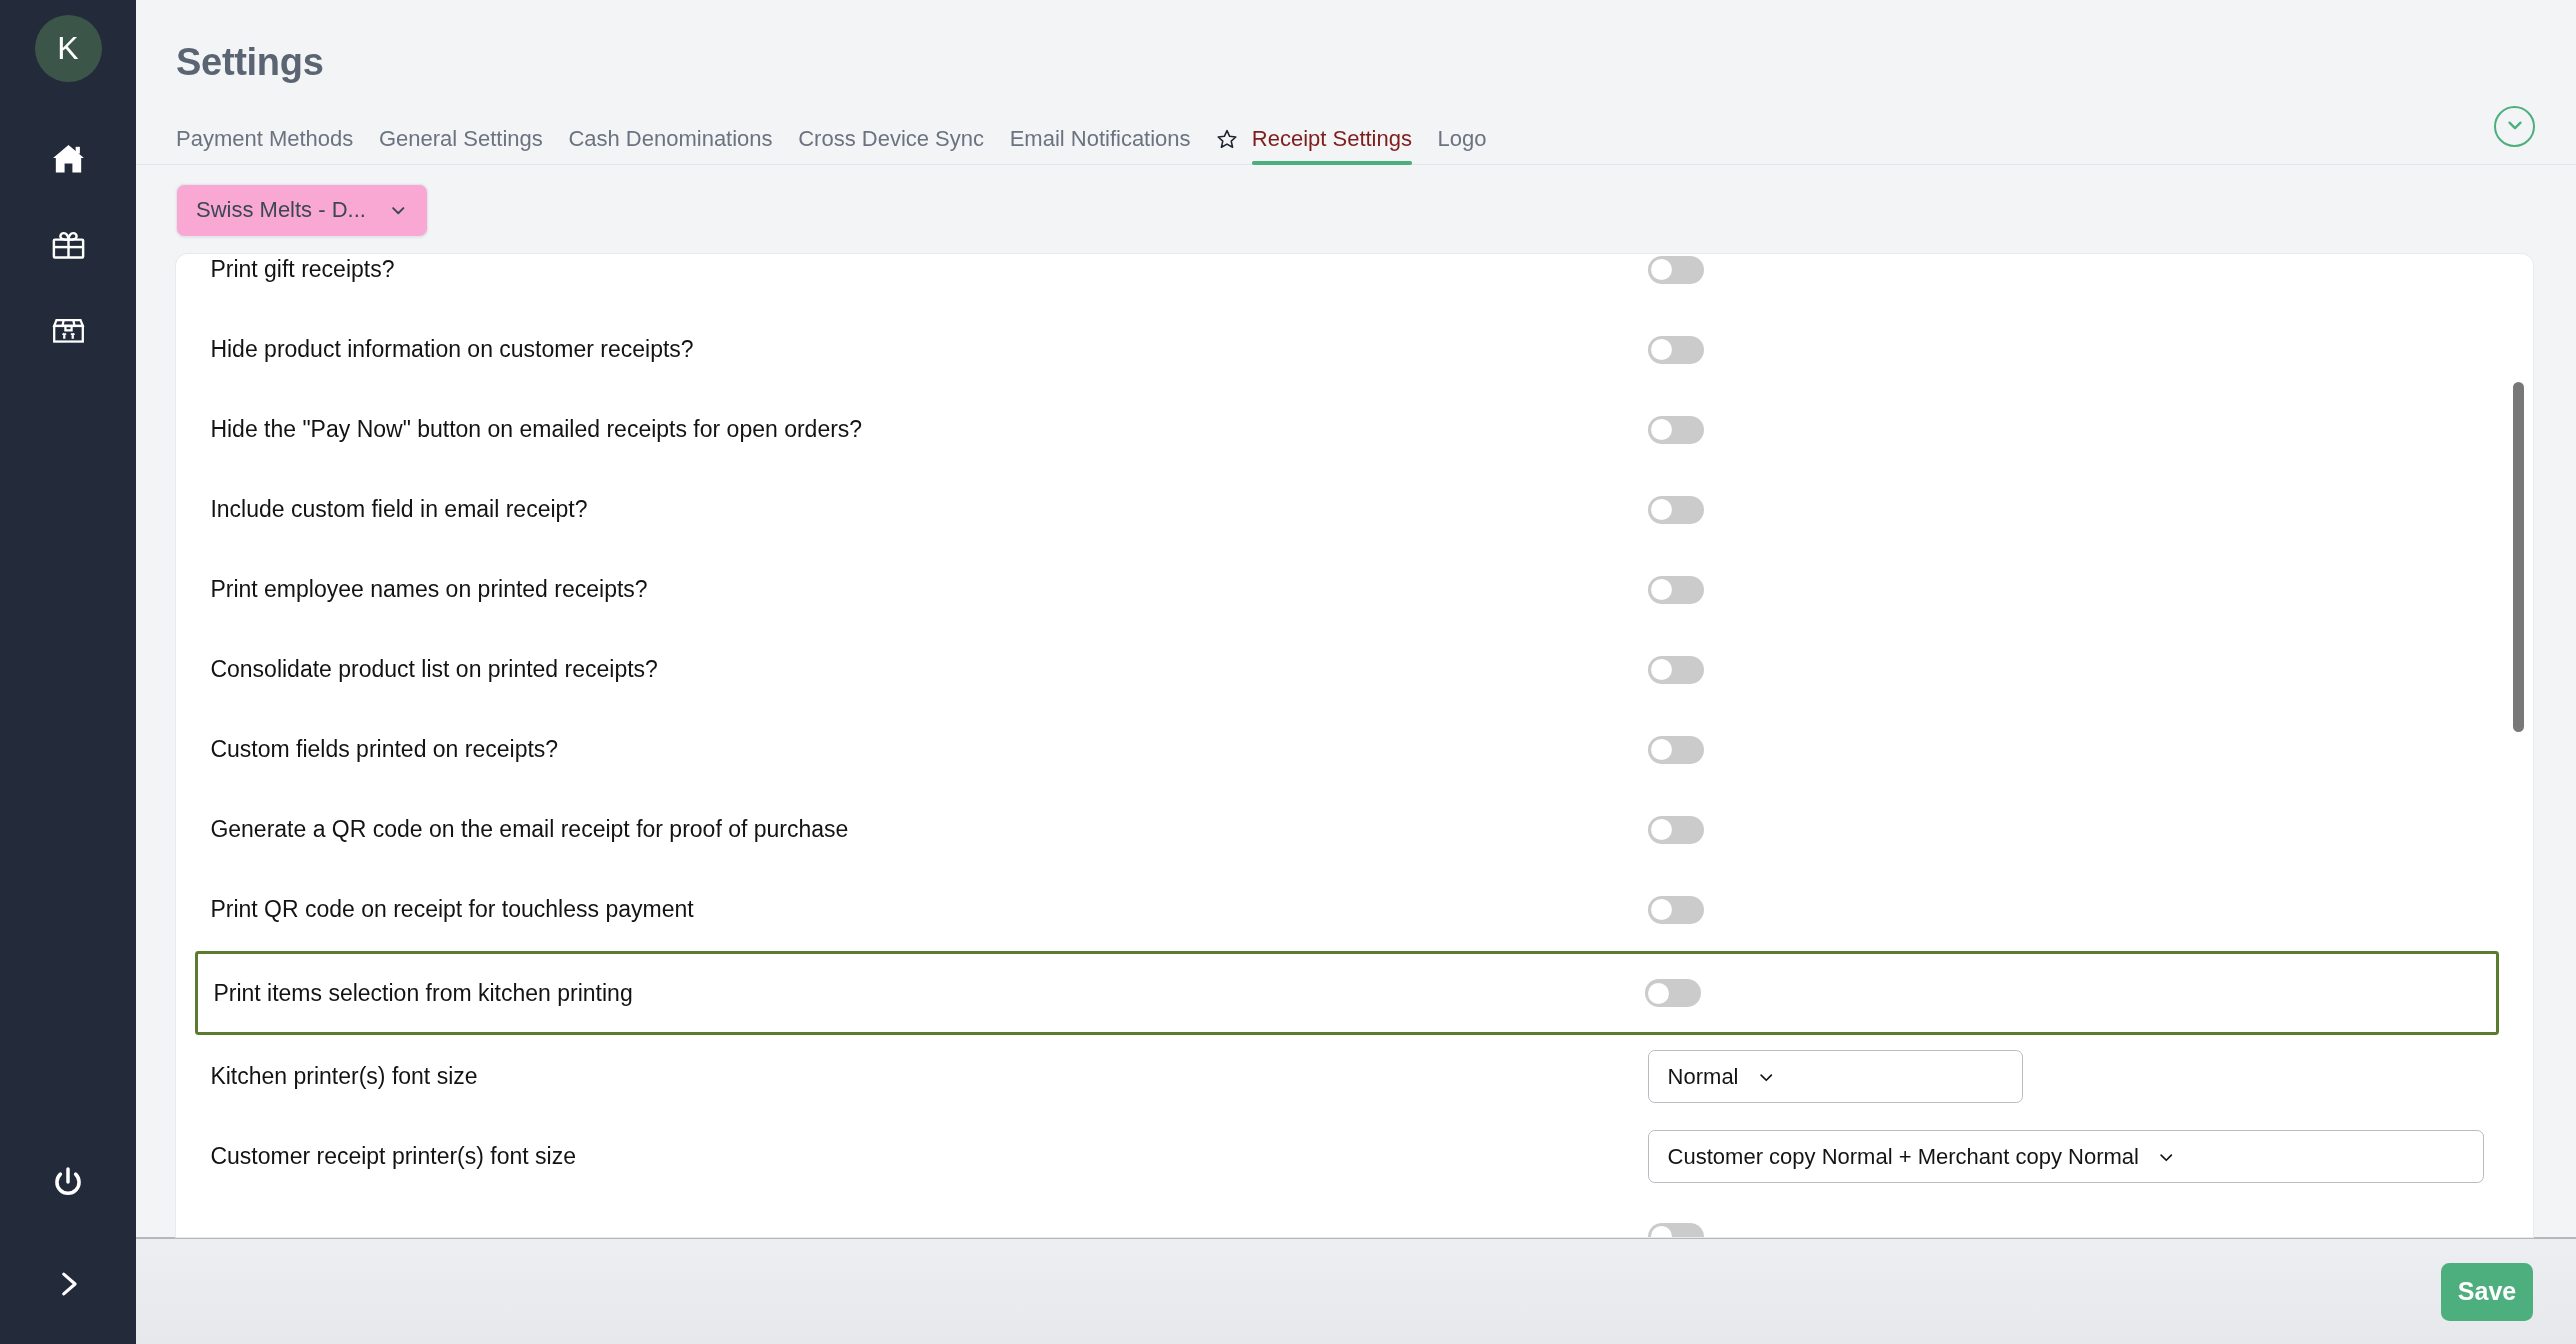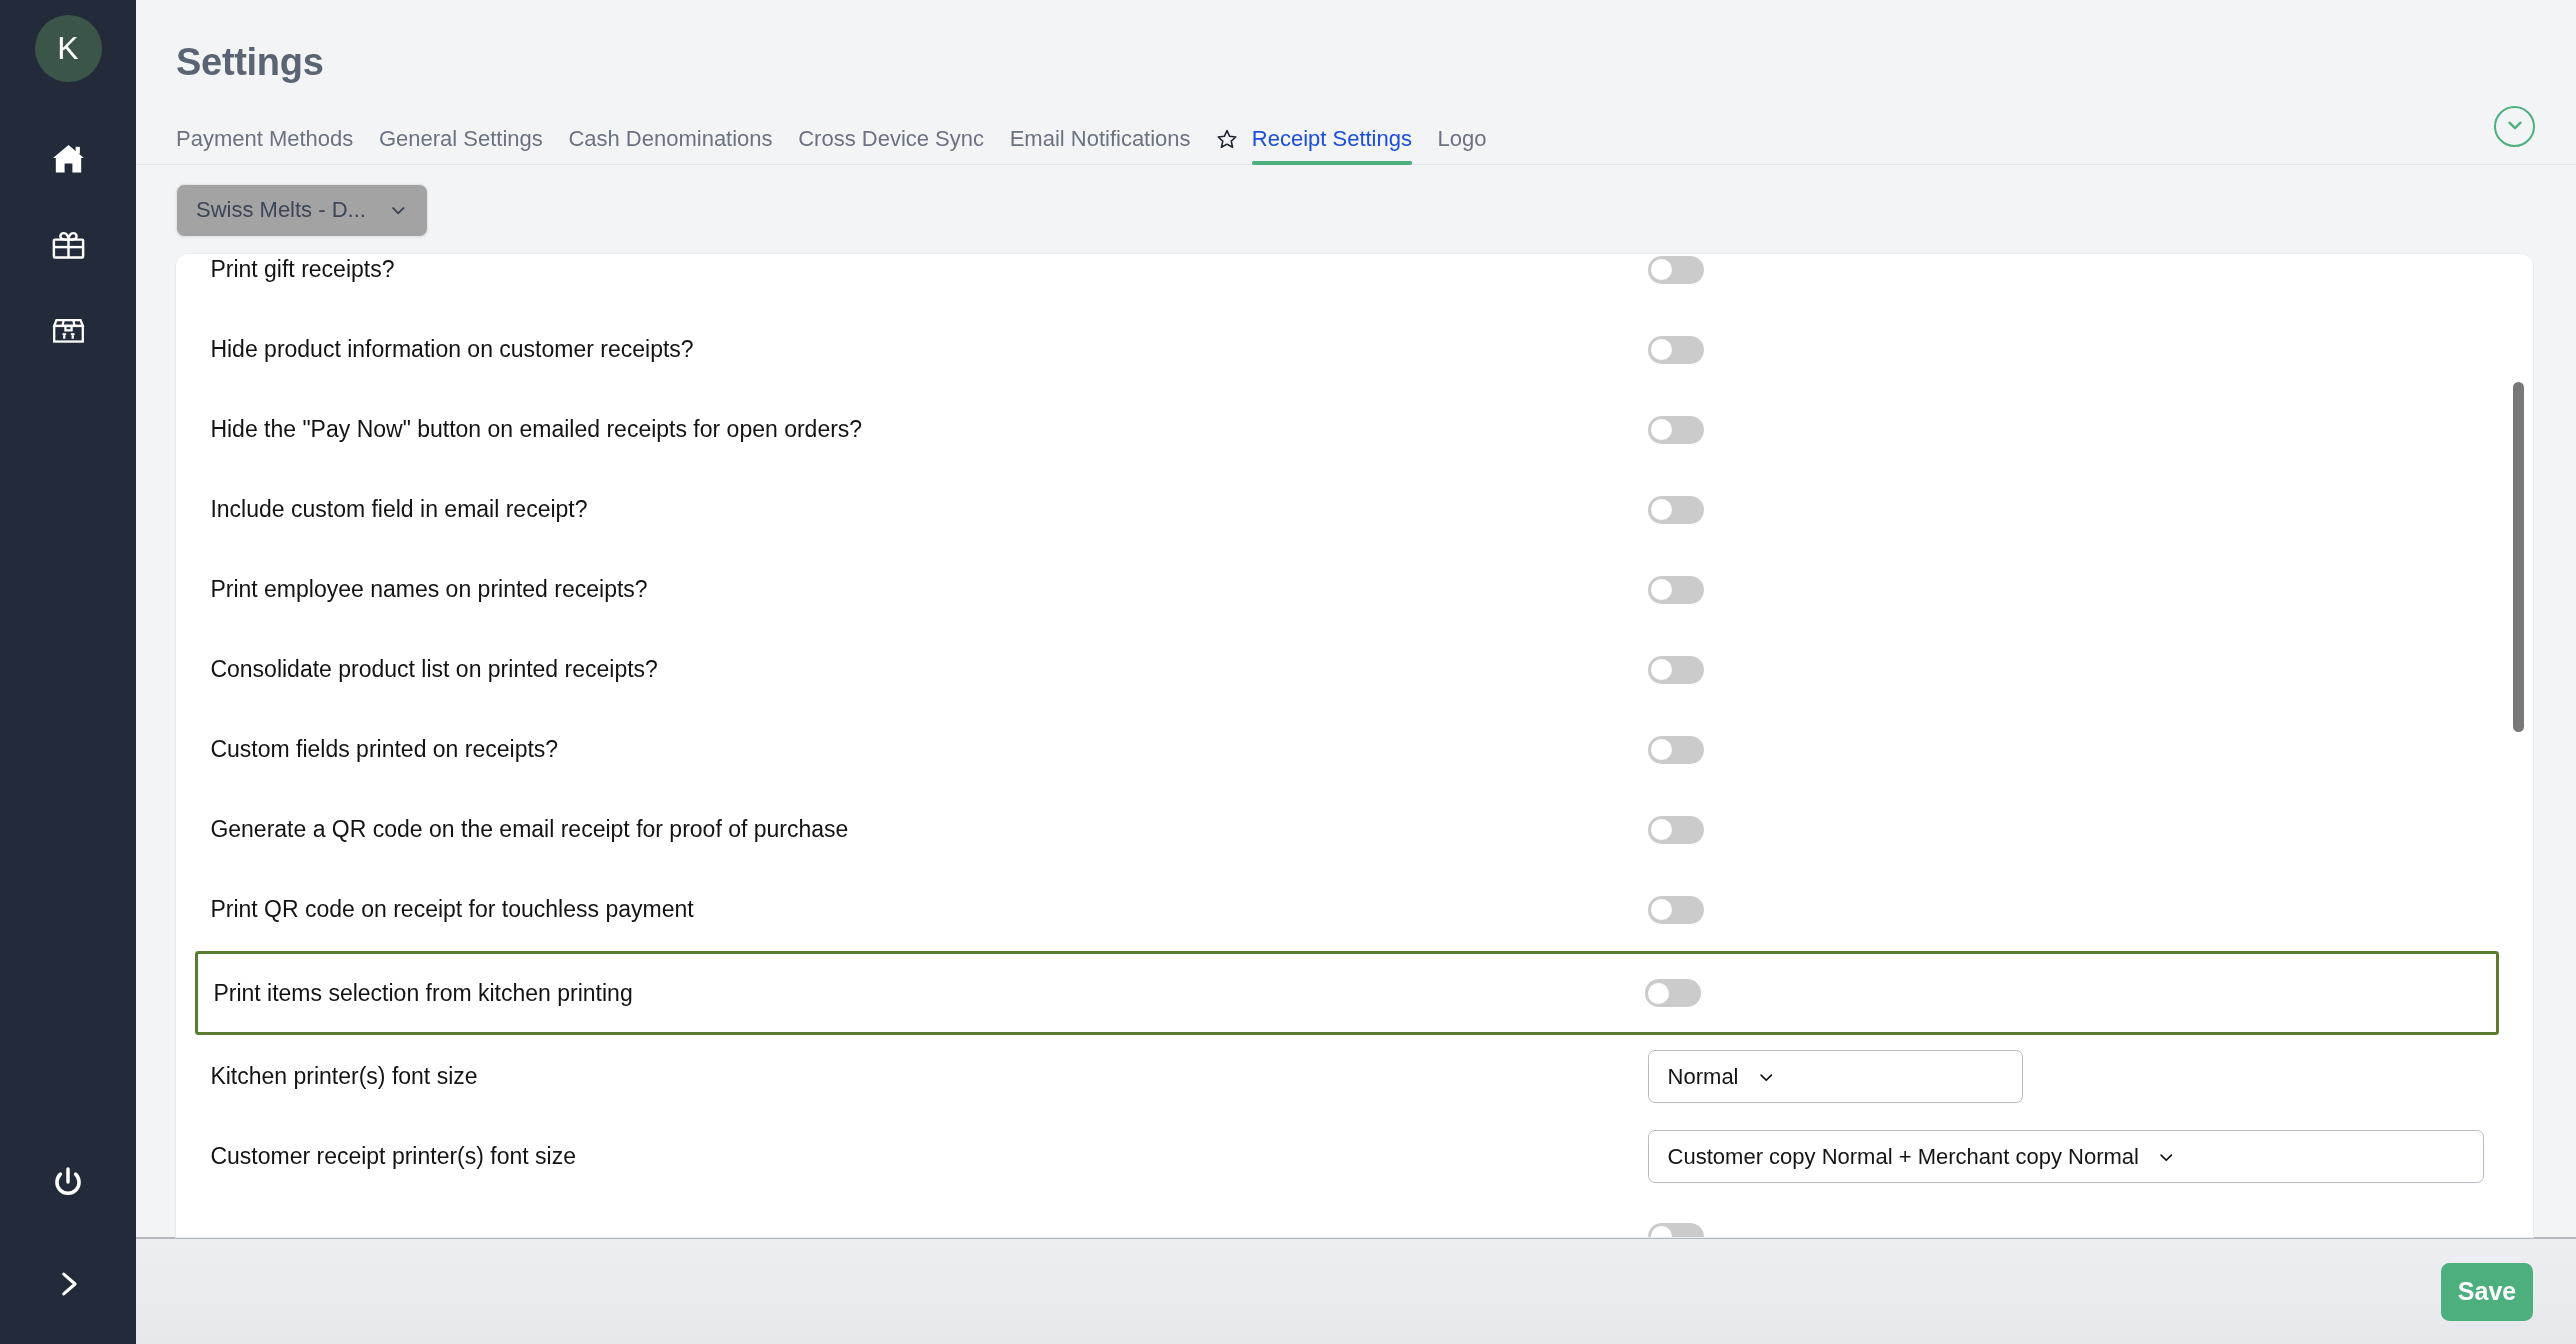--- a/index.html
+++ b/index.html
@@ -104,21 +104,21 @@
     font-size: 22px;
     color: #6b7280;
     padding: 0 0 13.6px 0;
     margin-right: 25.6px;
     position: relative;
     cursor: pointer;
     white-space: nowrap;
     line-height: 1;
   }
   .tab.active {
-    color: #1d4ed8;
+    color: #7f1d1d;
     text-align: center;
   }
   .tab.active::after {
     content: "";
     position: absolute;
     left: 0;
     right: 0;
     bottom: -1.7px;
     height: 4.3px;
     background: #4caf7d;
@@ -149,21 +149,21 @@
   }
 
   
   .store-row {
     padding: 19px 0 17px 40px;
   }
   .store-select {
     display: inline-flex;
     align-items: center;
     justify-content: flex-end;
-    background: #a3a3a3;
+    background: #f9a8d4;
     border: 0.9px solid #e3e6ea;
     border-radius: 8.5px;
     box-shadow: 0 0.9px 2.6px rgba(0,0,0,0.07);
     height: 53px;
     min-width: 235px;
     padding: 8px 19px;
     font-size: 22px;
     color: #3c4657;
     cursor: pointer;
   }

